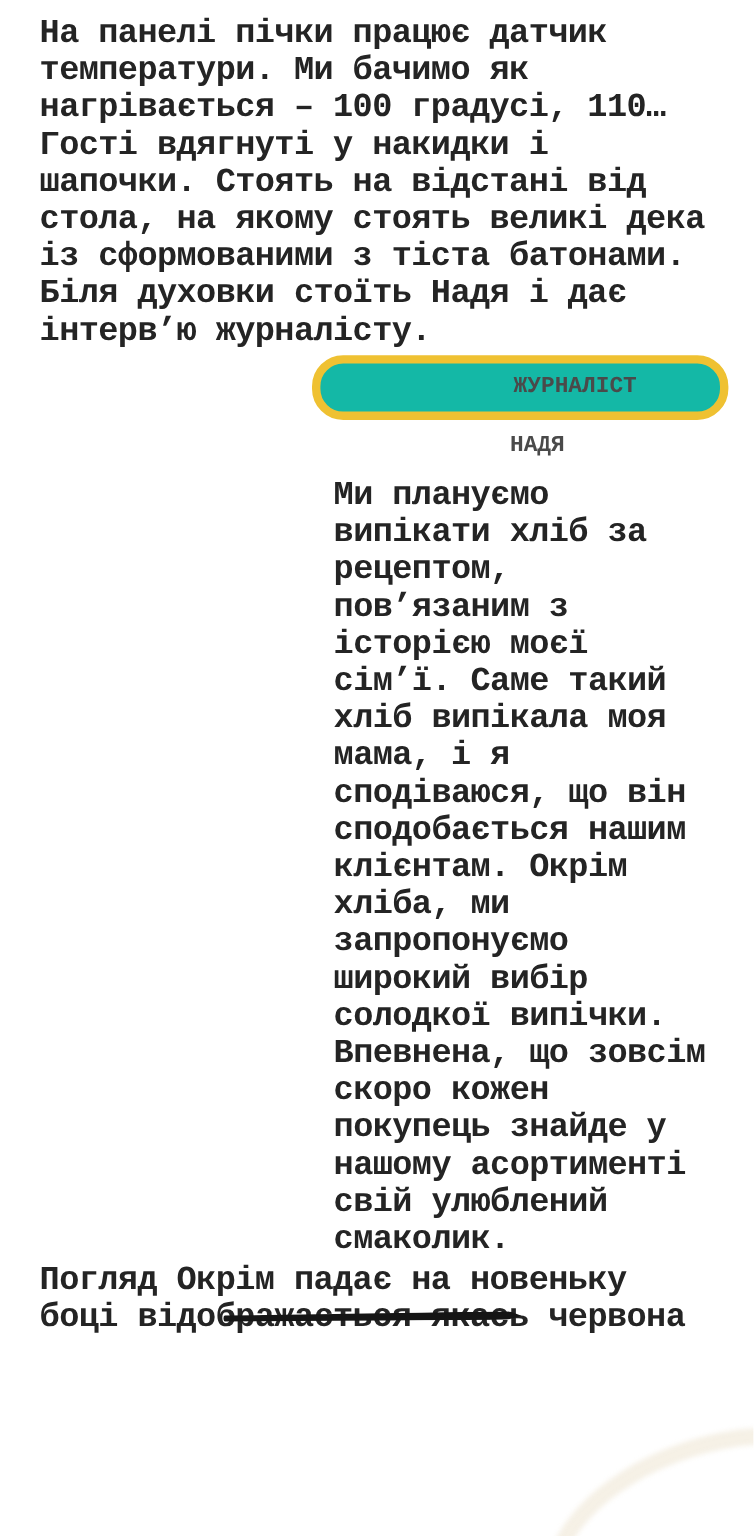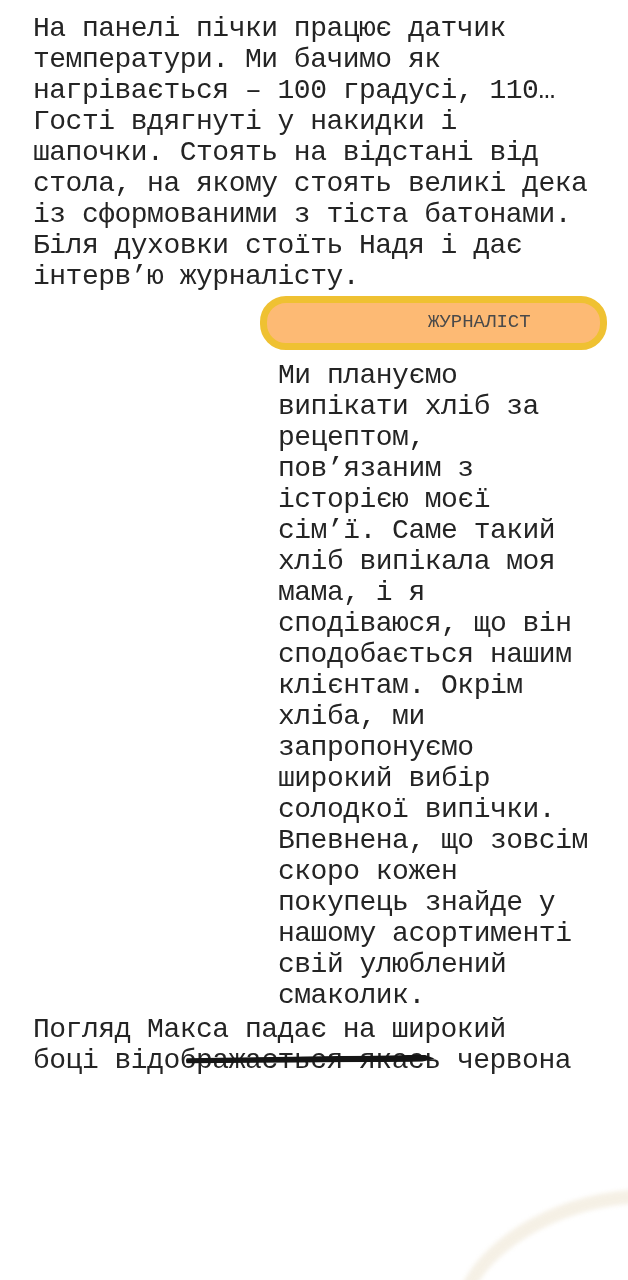--- a/index.html
+++ b/index.html
@@ -8,59 +8,60 @@
   .page {
     position: relative;
     width: 628px;
     height: 1280px;
     background: #ffffff;
     overflow: hidden;
     font-family: "Liberation Mono", "DejaVu Sans Mono", monospace;
     font-size: 28px;
     line-height: 31px;
     color: #242424;
+    font-weight: bold;
   }
 
   
   .mono-lines {
     white-space: pre;
     letter-spacing: -0.5px;
   }
 
   .action-1 {
     margin: 13px 0 0 33px;
   }
 
   
   .highlight-box {
     box-sizing: border-box;
     width: 347px;
     margin: 4px 0 0 260px;
     border: 7px solid #efc132;
     border-radius: 26px;
     padding: 8px 0 10px 11px;
-    background: #fdba74;
+    background: #14b8a6;
   }
 
   .char-name {
     font-size: 19px;
     line-height: 22px;
     color: #4a4a4a;
     white-space: pre;
     letter-spacing: 0;
   }
   .char-name.journalist { padding-left: 150px; }
   .char-name.nadia      { padding-left: 147px; }
 
   .dialogue-text { margin-top: 4px; }
 
   .nadia-block {
     margin: 10px 0 0 278px;
   }
-  .nadia-block .dialogue-text { margin-top: 6px; }
+  .nadia-block .dialogue-text { margin-top: 16px; }
 
   .action-2 {
     margin: 3px 0 0 33px;
   }
   .action-2 .line { white-space: pre; letter-spacing: -0.5px; }
 
   
   .struck {
     position: relative;
     display: inline-block;
@@ -107,20 +108,21 @@
 стола, на якому стоять великі дека
 із сформованими з тіста батонами.
 Біля духовки стоїть Надя і дає
 інтерв’ю журналісту.</div>
 
   <div class="highlight-box">
     <div class="char-name journalist">ЖУРНАЛІСТ</div>
   </div>
 
   <div class="nadia-block">
+    <div class="char-name nadia">НАДЯ</div>
     <div class="mono-lines dialogue-text">Ми плануємо
 випікати хліб за
 рецептом,
 пов’язаним з
 історією моєї
 сім’ї. Саме такий
 хліб випікала моя
 мама, і я
 сподіваюся, що він
 сподобається нашим
@@ -131,19 +133,19 @@
 солодкої випічки.
 Впевнена, що зовсім
 скоро кожен
 покупець знайде у
 нашому асортименті
 свій улюблений
 смаколик.</div>
   </div>
 
   <div class="action-2">
-    <div class="line">Погляд Макса падає на широкий</div>
+    <div class="line">Погляд Окрім падає на новеньку</div>
     <div class="line"><span>боці відоб</span><span class="struck">ражається якась</span><span> червона</span></div>
   </div>
 
   <div class="corner-smudge"></div>
 
 </div>
 
 </body></html>

